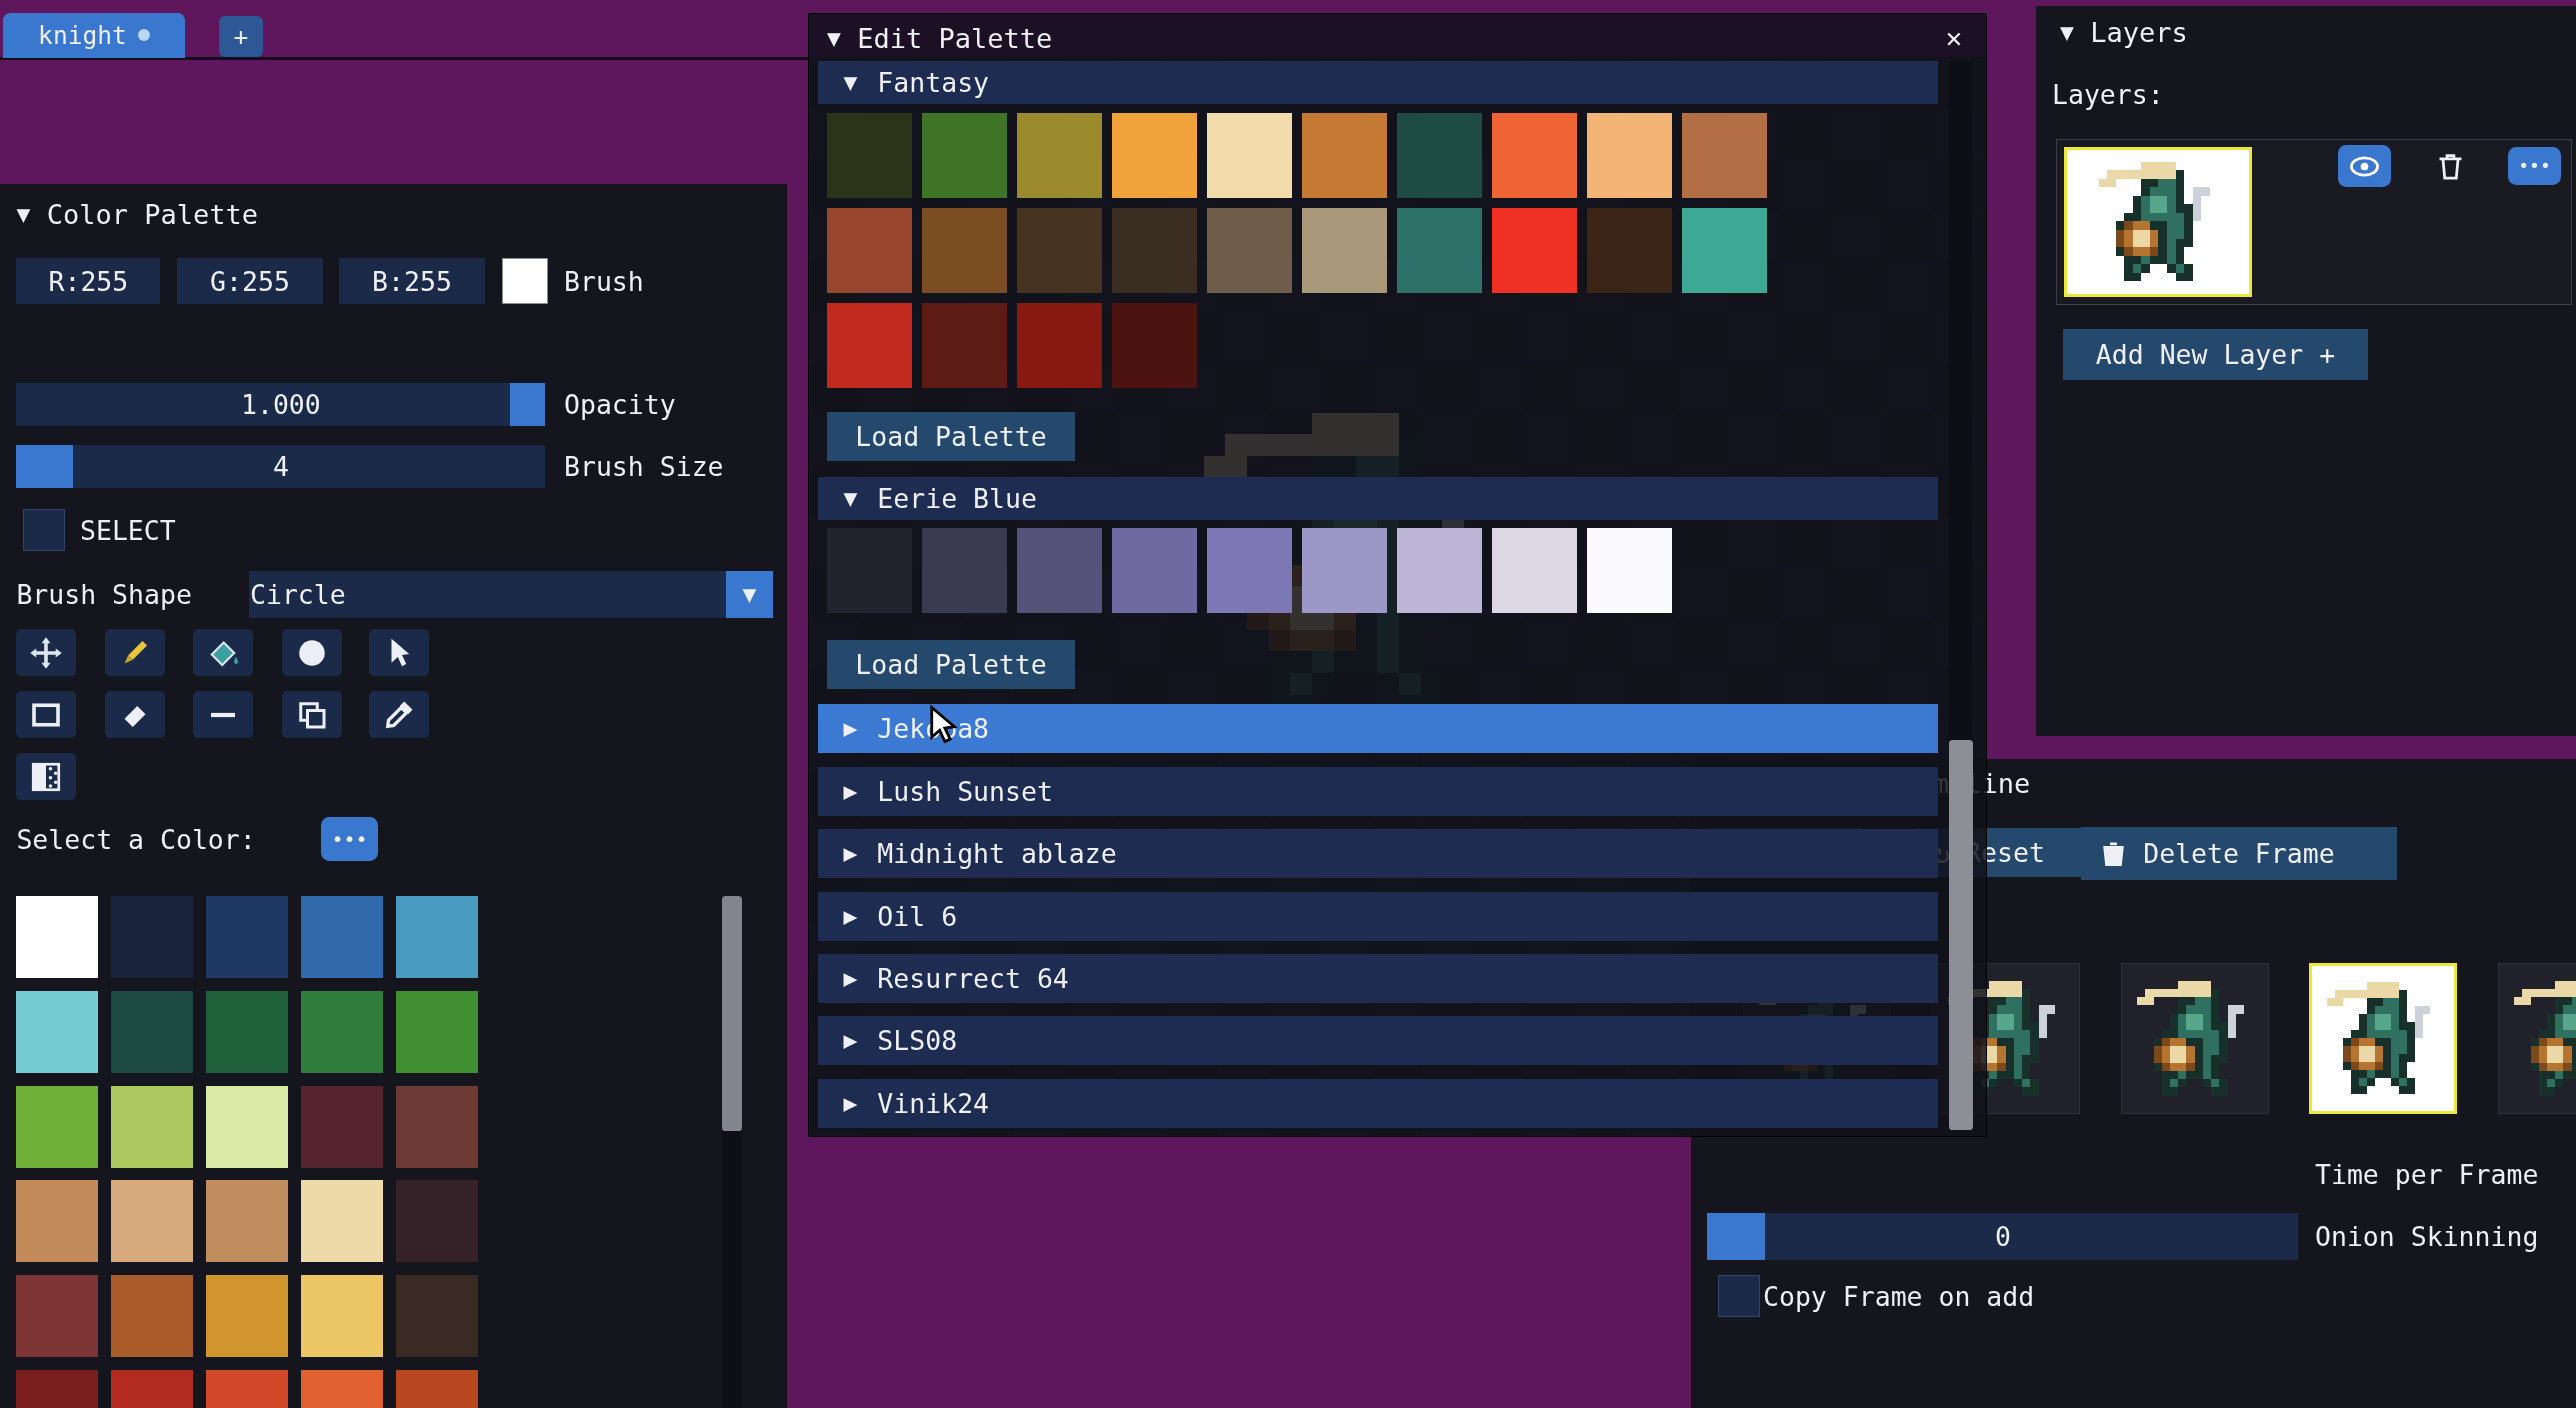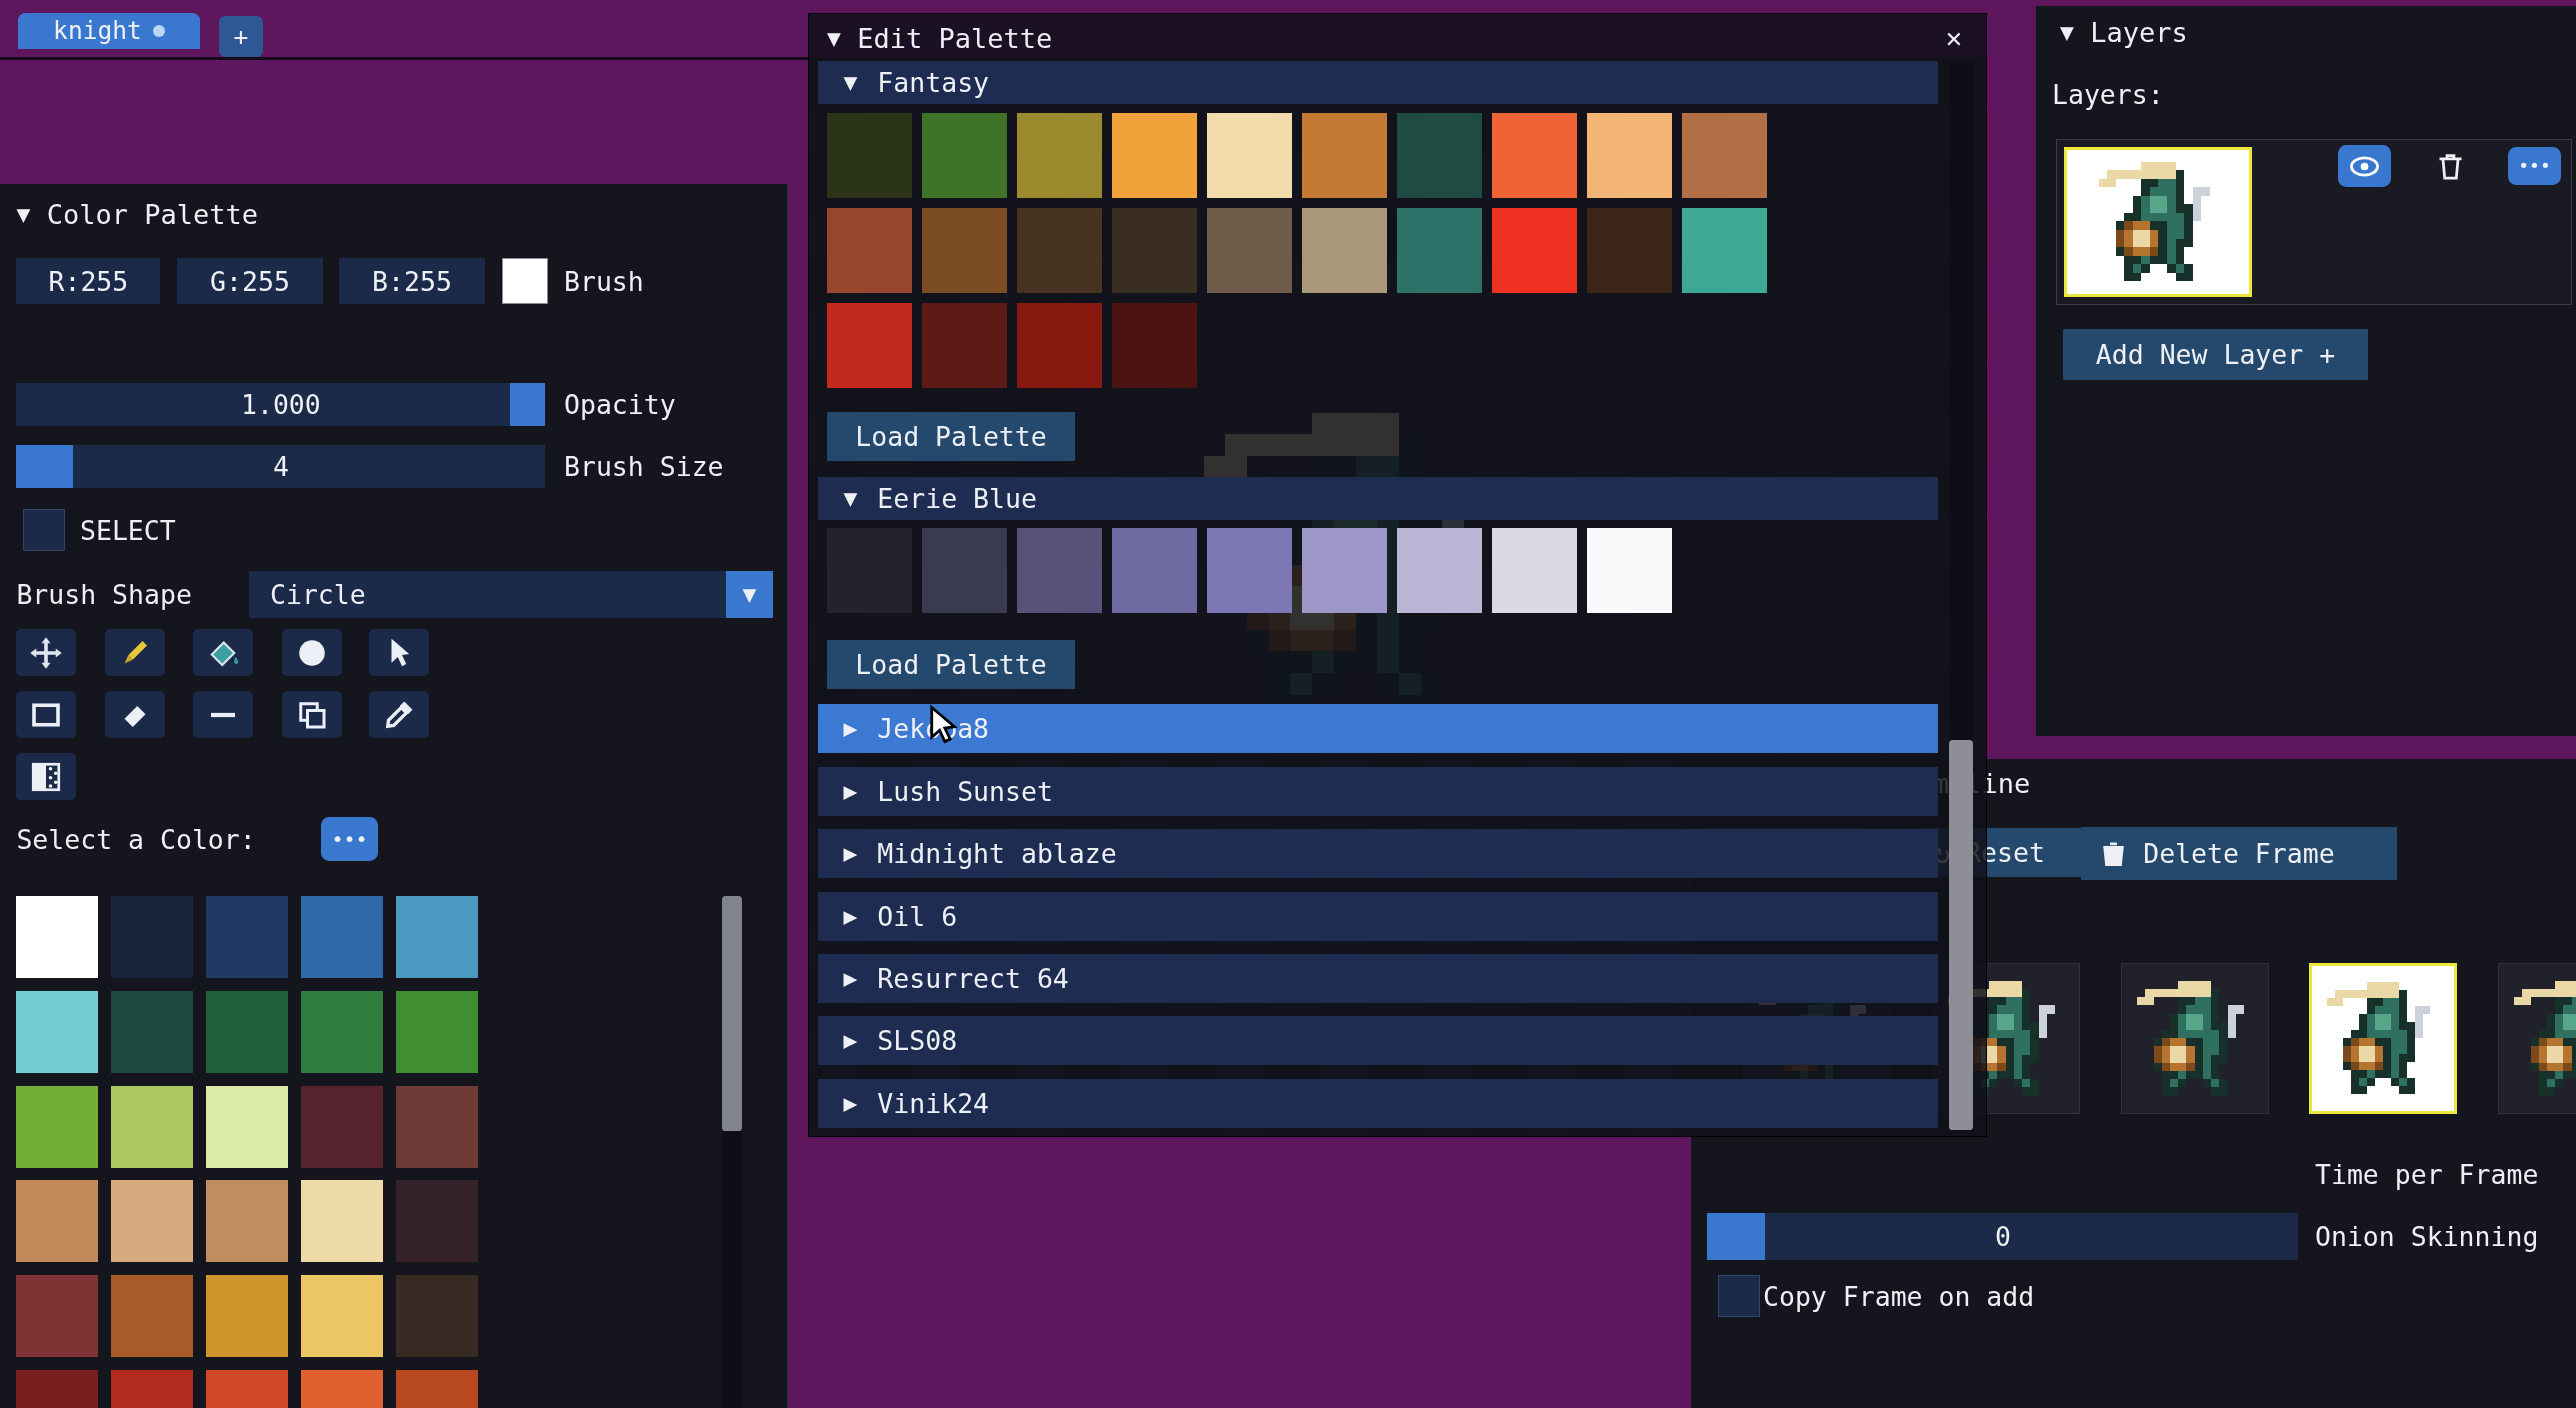--- a/index.html
+++ b/index.html
@@ -41,21 +41,21 @@
   .cursor{position:absolute;z-index:9}
   .bluebtn{background:#3a78d0;border-radius:8.2px;cursor:pointer}
 </style>
 </head>
 <body>
 
 <div class="stage">
 
   <div class="abs" style="left:0;top:57px;width:808px;height:2.7px;background:#150b1d"></div>
 
-  <div class="tab" style="left:18px;top:12.8px;width:182px;height:36px">
+  <div class="tab" style="left:3px;top:12.8px;width:182px;height:45px">
     <span>knight</span>
     <span class="dot"></span>
   </div>
   <div class="tab plus" style="left:219px;top:16.4px;width:44px;height:41px">
     <span>+</span>
   </div>
 
   <div class="canvas" style="left:810px;top:57px;width:1175px;height:1078px">
     <div class="sprite abs" style="left:372px;top:334px;width:347px;height:347px">
         <svg viewBox="0 0 16 16" shape-rendering="crispEdges" preserveAspectRatio="xMidYMid meet" width="100%" height="100%">
@@ -204,21 +204,21 @@
       </div>
 
     <div class="checkbox" style="left:23px;top:325px;width:42px;height:42px"></div>
     <div class="abs cl" style="left:80px;top:325px;height:42px">
         <span>SELECT</span>
       </div>
 
     <div class="abs cl" style="left:16.4px;top:387px;height:47px">
         <span>Brush Shape</span>
       </div>
-    <div class="abs field cl" style="left:249px;top:387px;width:524px;height:47px;padding-left:21px">
+    <div class="abs field cl" style="left:249px;top:387px;width:524px;height:47px;padding-left:1px">
       <span>Circle</span>
       <div class="abs cc" style="right:0;top:0;width:47px;height:47px;background:#3a78d0">
         <span class="tri">▼</span>
       </div>
     </div>
 
     <div class="tool" style="left:16.4px;top:445px">
       <svg viewBox="0 0 24 24" width="36" height="36">
           <path fill="#dfe5ee" d="M12 1.5 15 5.5 13.2 5.5 13.2 10.8 18.5 10.8 18.5 9 22.5 12 18.5 15 18.5 13.2 13.2 13.2 13.2 18.5 15 18.5 12 22.5 9 18.5 10.8 18.5 10.8 13.2 5.5 13.2 5.5 15 1.5 12 5.5 9 5.5 10.8 10.8 10.8 10.8 5.5 9 5.5 Z"></path>
         </svg>

